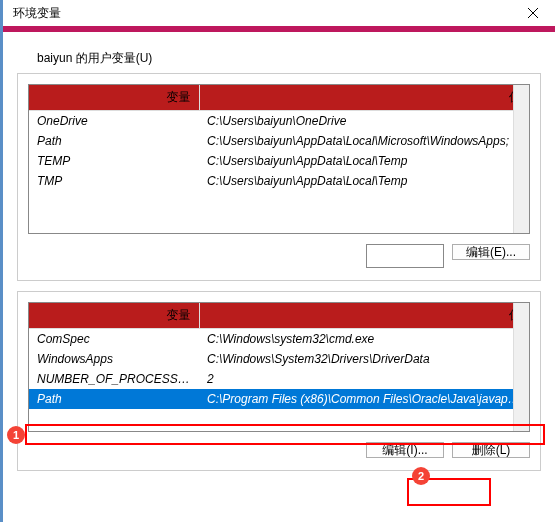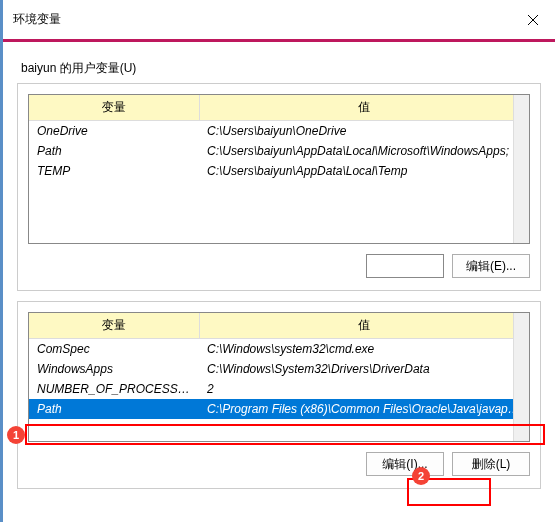--- a/index.html
+++ b/index.html
@@ -6,53 +6,53 @@
   body {
     font-family: "Microsoft YaHei", "Segoe UI", sans-serif;
     font-size: 12px;
     background: #fff;
     width: 555px;
     height: 522px;
     position: relative;
     border-left: 3px solid #5a8fc7;
   }
   .titlebar {
-    height: 42px;
+    height: 32px;
     display: flex;
     align-items: center;
     justify-content: space-between;
     padding: 0 0 0 10px;
-    border-bottom: 3px solid #be185d;
+    border-bottom: 6px solid #be185d;
   }
   .titlebar-title { font-size: 12px; }
   .close-btn {
     width: 45px; height: 30px;
     display: flex; align-items: center; justify-content: center;
     cursor: pointer;
   }
   .close-btn svg { width: 10px; height: 10px; }
   .content { padding: 8px 14px; }
-  .section-label { margin: 10px 4px 6px 4px; }
+  .section-label { margin: 10px 4px 6px 20px; }
   .groupbox {
     border: 1px solid #ccc;
     padding: 10px 10px 12px 10px;
     margin-bottom: 10px;
   }
   .table-wrap {
     border: 1px solid #888;
     height: 150px;
     overflow: hidden;
     position: relative;
   }
   .table-wrap.sys { height: 130px; }
   table { width: 100%; border-collapse: collapse; table-layout: fixed; }
   th {
-    text-align: center;
+    text-align: right;
     font-weight: normal;
-    background: #fef9c3;
+    background: #b91c1c;
     border-right: 1px solid #ddd;
     border-bottom: 1px solid #ddd;
     padding: 4px 8px;
     font-size: 12px;
     margin-top: 19px;
   }
   th:last-child { border-right: none; }
   td {
     padding: 3px 8px;
     font-size: 12px;
@@ -64,21 +64,21 @@
   tr.selected td { background: #0078d7; color: #fff; }
   .scrollbar {
     position: absolute; right: 0; top: 0; bottom: 0; width: 16px;
     background: #f0f0f0; border-left: 1px solid #ddd;
   }
   .btnrow {
     display: flex; justify-content: flex-end; gap: 8px;
     margin-top: 10px;
   }
   .btn {
-    min-width: 78px; height: 24px;
+    min-width: 78px; height: 16px;
     border: 1px solid #adadad;
     background: #fdfdfd;
     font-size: 12px;
     display: flex; align-items: center; justify-content: center;
     cursor: pointer;
   }
   .textfield {
     width: 78px; height: 24px;
     border: 1px solid #888;
     background: #fff;
@@ -135,20 +135,24 @@
               <td>C:\Users\baiyun\OneDrive</td>
             </tr>
             <tr>
               <td>Path</td>
               <td>C:\Users\baiyun\AppData\Local\Microsoft\WindowsApps;</td>
             </tr>
             <tr>
               <td>TEMP</td>
               <td>C:\Users\baiyun\AppData\Local\Temp</td>
             </tr>
+            <tr>
+              <td>TMP</td>
+              <td>C:\Users\baiyun\AppData\Local\Temp</td>
+            </tr>
           </tbody>
       </table>
       <div class="scrollbar"></div>
     </div>
     <div class="btnrow">
       <div class="textfield"></div>
       <div class="btn">编辑(E)...</div>
     </div>
   </div>
 

